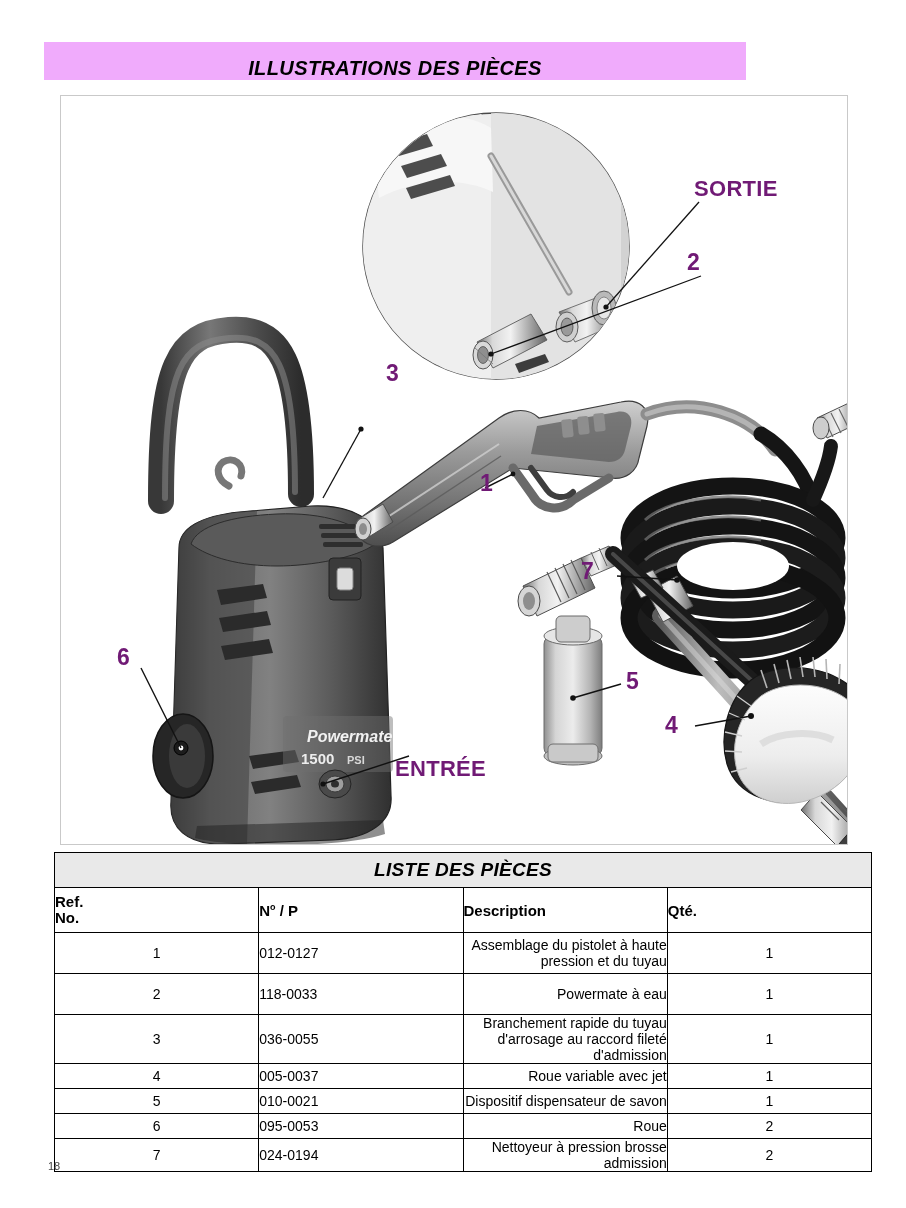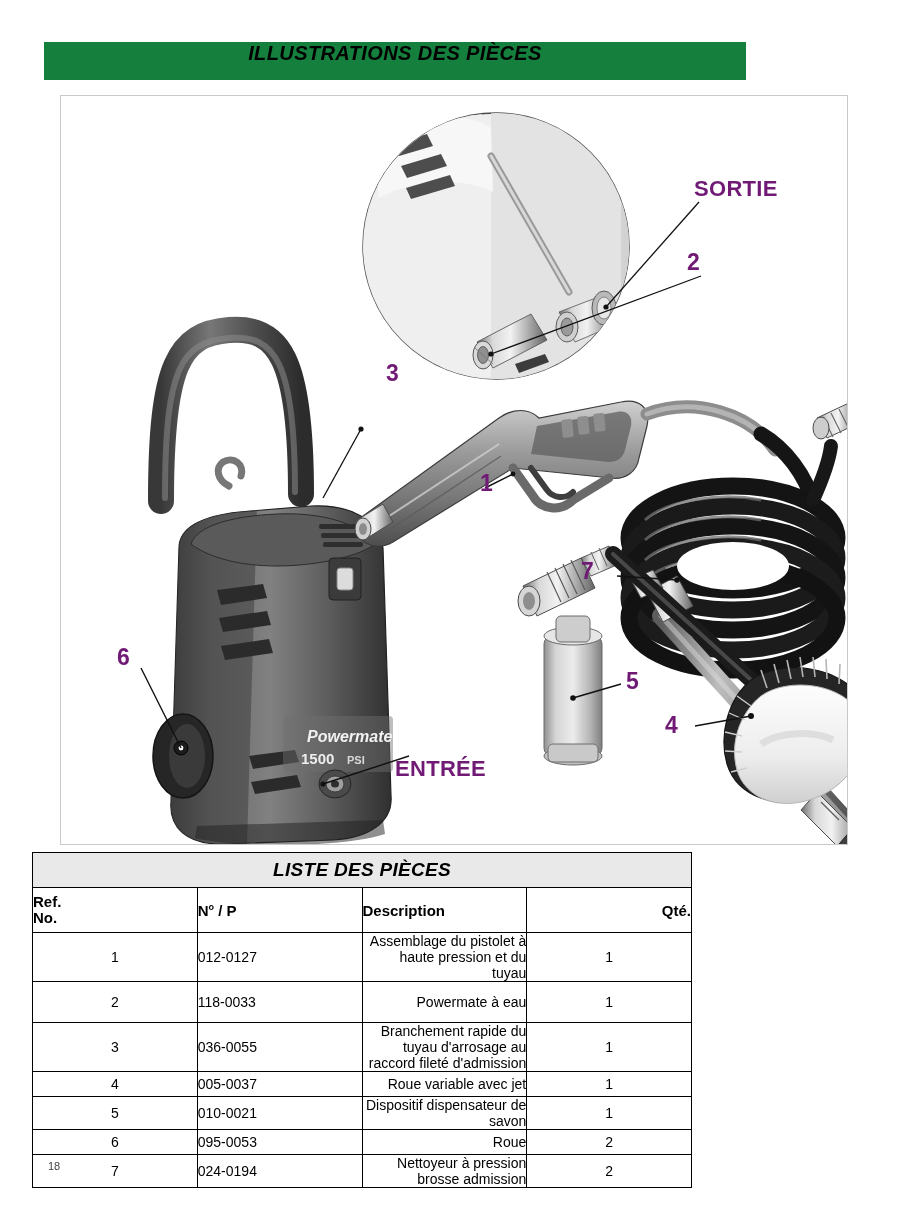--- a/index.html
+++ b/index.html
@@ -16,23 +16,23 @@
     overflow: hidden;
   }
 
   
   .page-banner {
     position: absolute;
     left: 44px;
     top: 42px;
     width: 702px;
     height: 38px;
-    background: #15803d;
+    background: #f0abfc;
     display: flex;
-    align-items: flex-start;
+    align-items: flex-end;
     justify-content: center;
   }
   .page-banner-title {
     font-size: 20px;
     font-weight: bold;
     font-style: italic;
     letter-spacing: 0.4px;
   }
 
   
@@ -53,23 +53,23 @@
     font-weight: bold;
     color: #701a75;
     white-space: nowrap;
   }
   .callout-num { font-size: 23px; }
   .callout-word { font-size: 22px; letter-spacing: 0.3px; }
 
   
   .parts-table {
     position: absolute;
-    left: 32px;
+    left: 54px;
     top: 852px;
-    width: 660px;
+    width: 818px;
     border-collapse: collapse;
     table-layout: fixed;
   }
   .parts-table td, .parts-table th {
     border: 1px solid #000;
     padding: 0;
     vertical-align: middle;
   }
   .tbl-title-cell {
     background: #e9e9e9;
@@ -83,21 +83,21 @@
   .th-cell {
     height: 44px;
     font-size: 15px;
     font-weight: bold;
     background: #ffffff;
     margin-top: 40px;
   }
   .th-ref   { text-align: left;   padding-left: 6px; line-height: 1.05; }
   .th-np    { text-align: left;   padding-left: 5px; }
   .th-desc  { text-align: left;   padding-left: 6px; }
-  .th-qty   { text-align: right; }
+  .th-qty   { text-align: left; }
   .td-ref   { text-align: center; font-size: 14px; }
   .td-np    { text-align: left; padding-left: 5px; font-size: 14px; }
   .td-desc  { text-align: right; padding-left: 6px; font-size: 14px; }
   .td-qty   { text-align: center; font-size: 14px; }
   .row-tall td { height: 40px; }
   .row-short td { height: 24px; }
   .sup-o { font-size: 9px; vertical-align: super; }
 
   
   .page-number {

